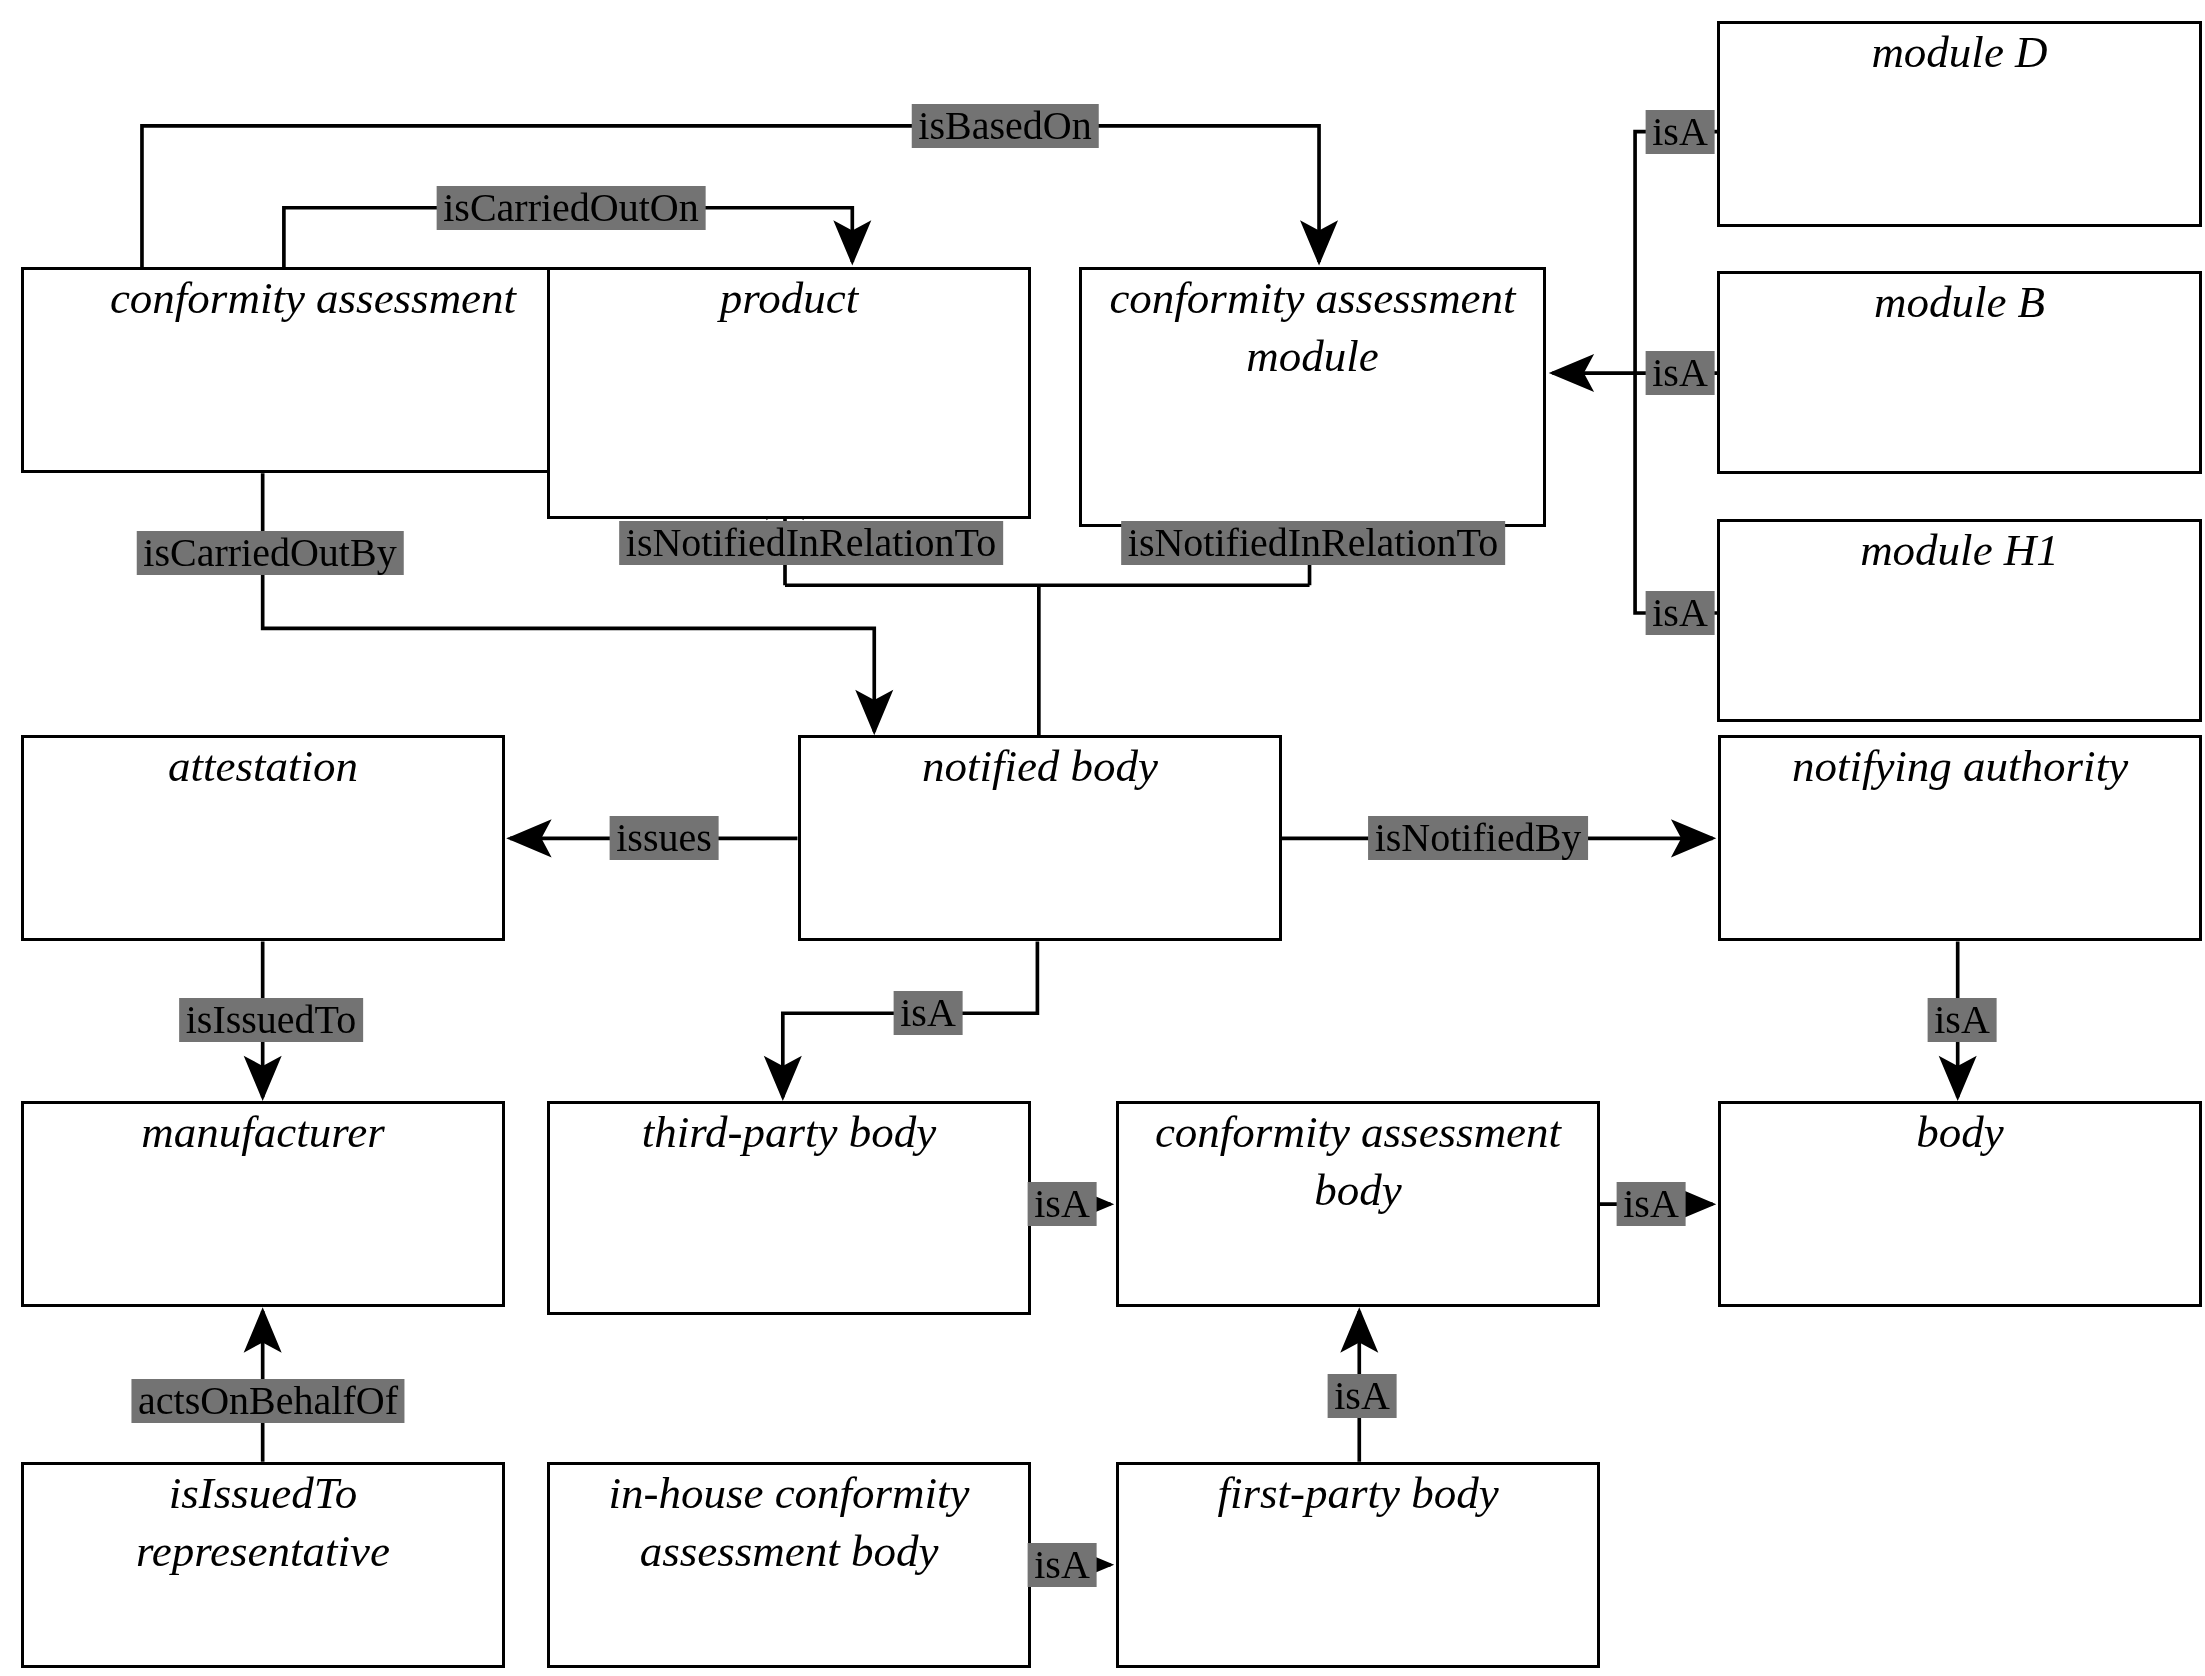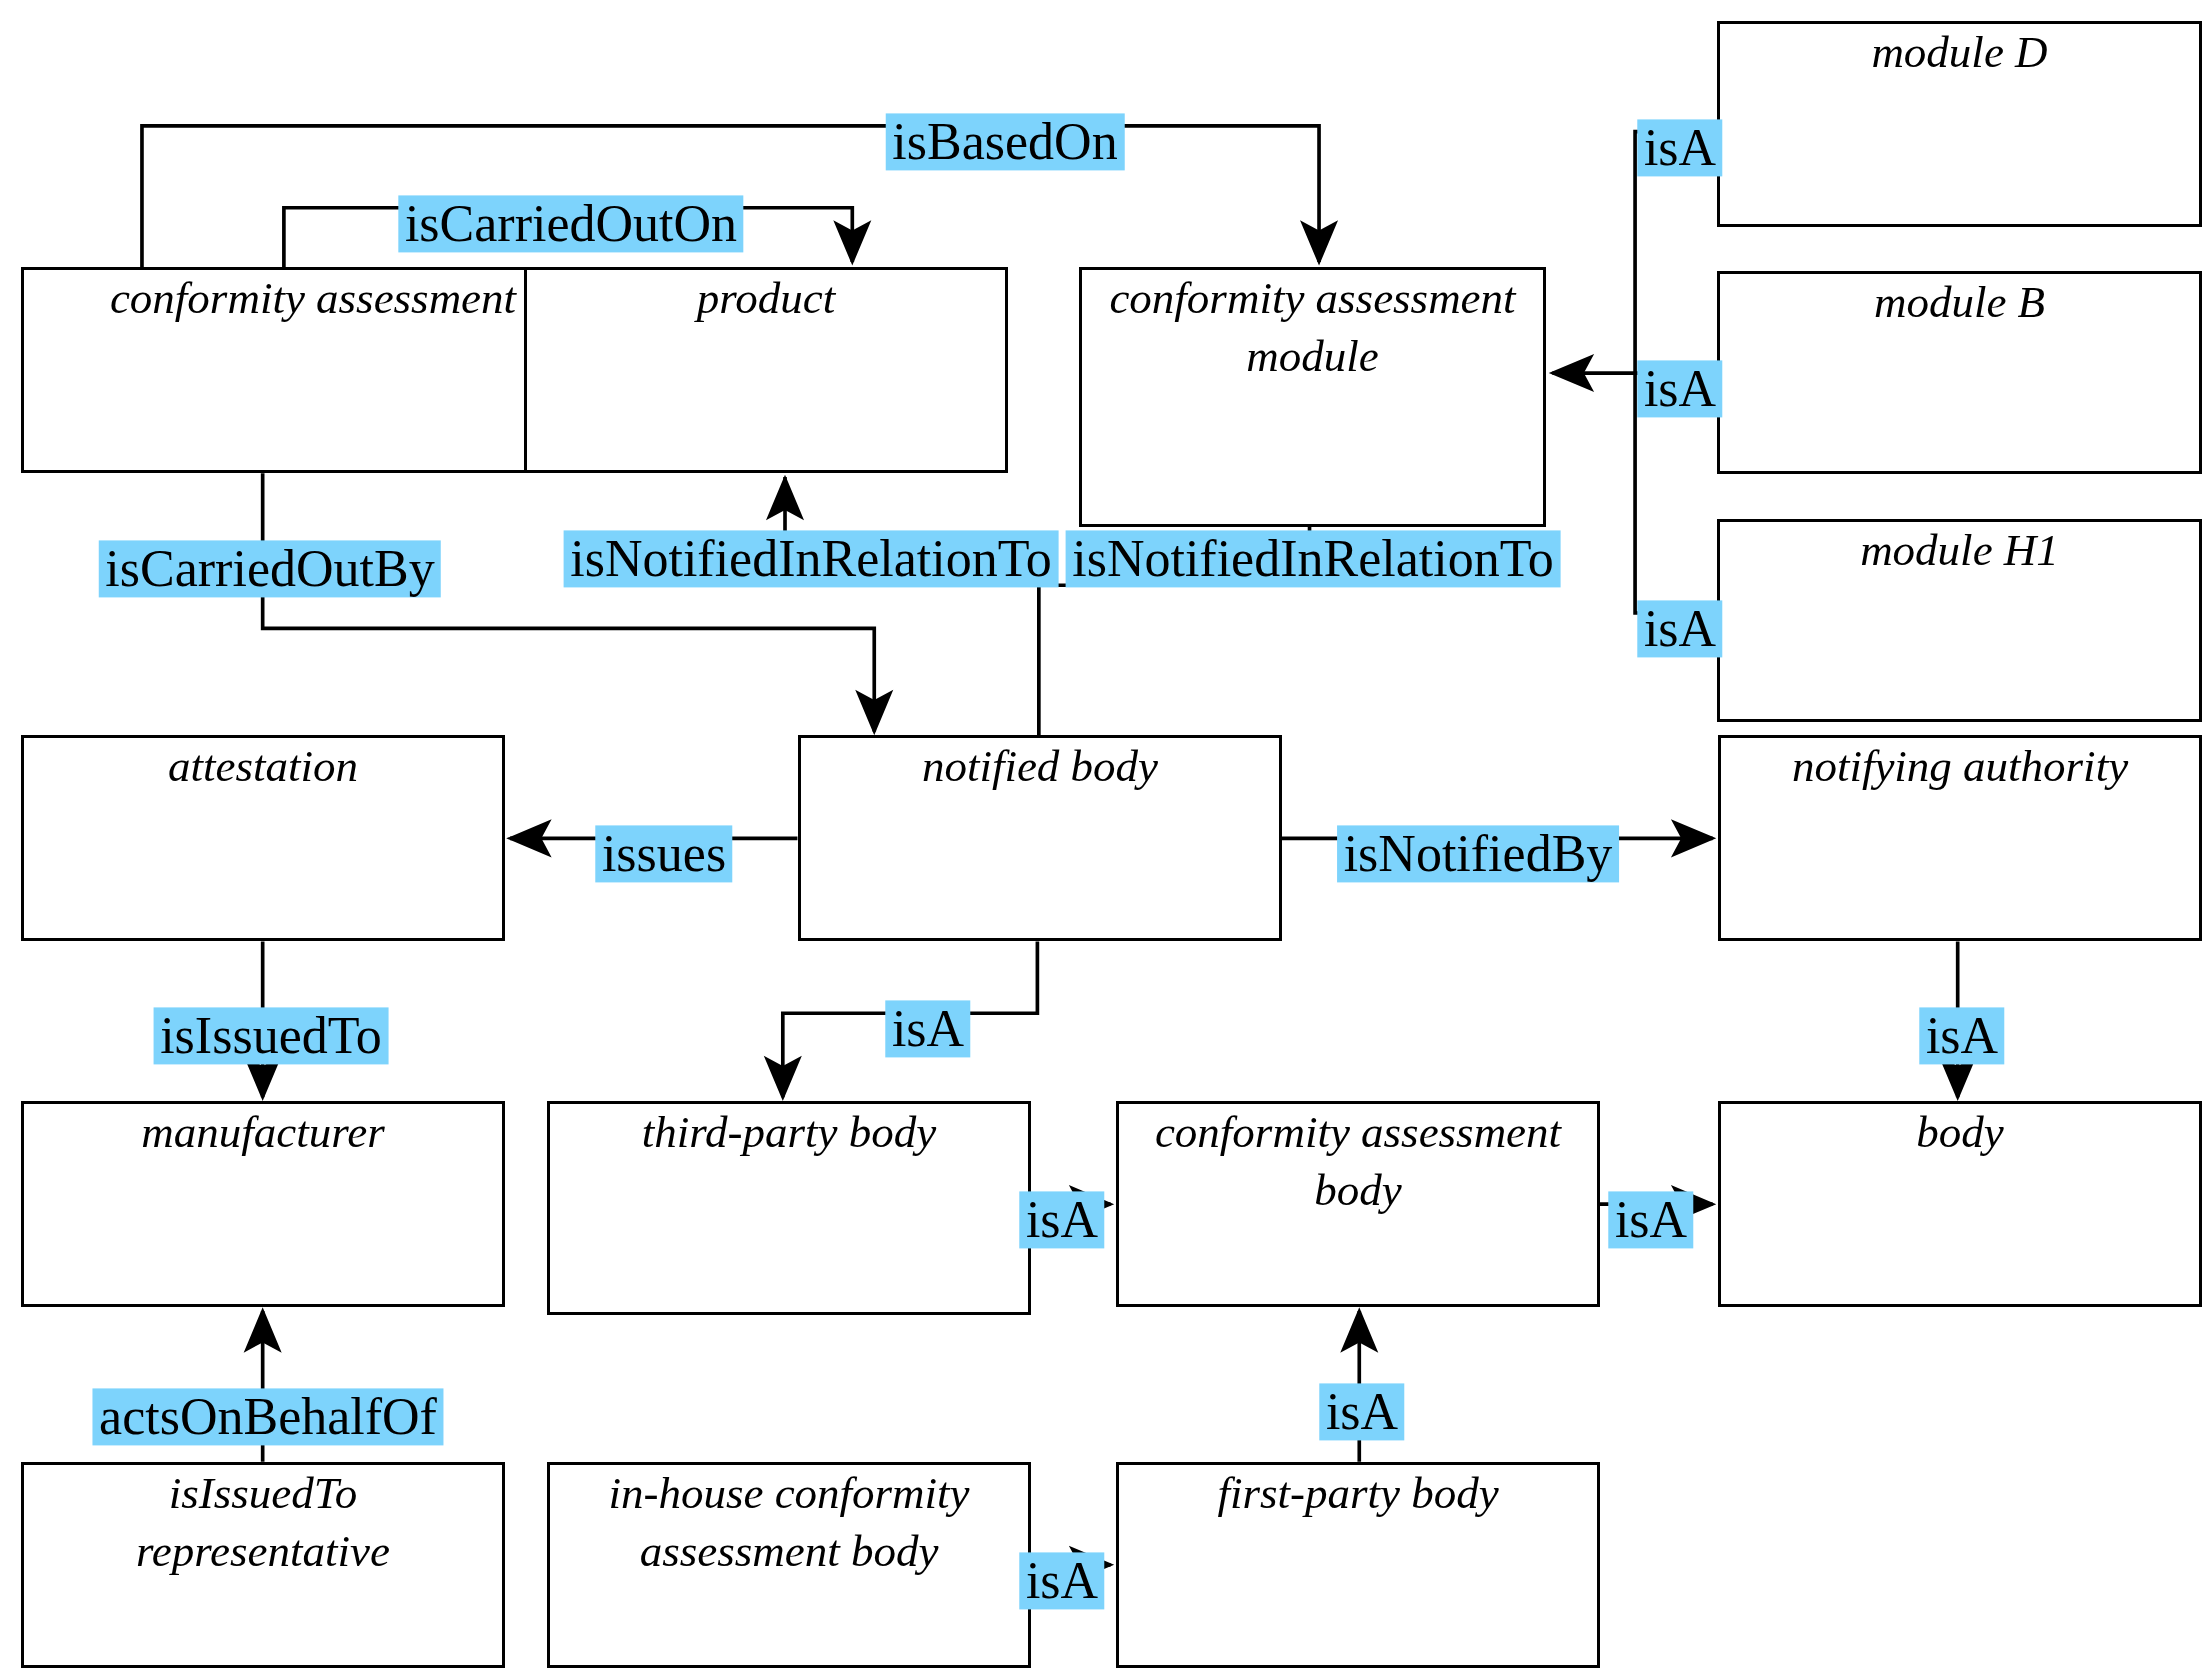--- a/index.html
+++ b/index.html
@@ -2,22 +2,22 @@
 <html style="font-size:11.7px"><head>
 <meta charset="utf-8">
 <style>
   html,body{margin:0;padding:0;background:#ffffff;}
   .stage{position:relative;width:2205px;height:1676px;background:#ffffff;
          font-family:"Liberation Serif","DejaVu Serif",serif;color:#000;}
   .layer{position:absolute;left:0;top:0;width:2205px;height:1676px;}
   .box{position:absolute;box-sizing:border-box;border:3.7px solid #000;background:#fff;
        display:flex;align-items:flex-start;justify-content:center;text-align:center;
        font-style:italic;font-size:45px;line-height:1.28;padding:0 18px;}
-  .edge-label{position:absolute;transform:translate(-50%,-50%);background:#7dd3fc;
-       font-size:52px;line-height:1.1;padding:0 6.6px;white-space:nowrap;margin-top:16px;}
+  .edge-label{position:absolute;transform:translate(-50%,-50%);background:#737373;
+       font-size:40px;line-height:1.1;padding:0 6.6px;white-space:nowrap;}
   svg polyline{fill:none;stroke:#000;stroke-width:5;}
   svg polygon{fill:#000;stroke:none;}
 </style>
 </head>
 <body>
 
 <div class="stage">
 
   <svg class="layer" viewBox="0 0 3014 2291">
     <g>
@@ -89,21 +89,21 @@
     </g>
     <g>
       <polyline points="1408,2139 1518,2139"></polyline>
       <polygon points="1523,2139 1461,2113 1475,2139 1461,2165"></polygon>
     </g>
   </svg>
 
   <div class="box" style="left:21px;top:267px;width:584px;height:206px">
       <span>conformity assessment</span>
     </div>
-  <div class="box" style="left:524px;top:267px;width:484px;height:206px">
+  <div class="box" style="left:547px;top:267px;width:484px;height:252px">
       <span>product</span>
     </div>
   <div class="box" style="left:1079px;top:267px;width:467px;height:260px">
       <span>conformity assessment module</span>
     </div>
   <div class="box" style="left:1717px;top:21px;width:485px;height:206px">
       <span>module D</span>
     </div>
   <div class="box" style="left:1717px;top:271px;width:485px;height:203px">
       <span>module B</span>

